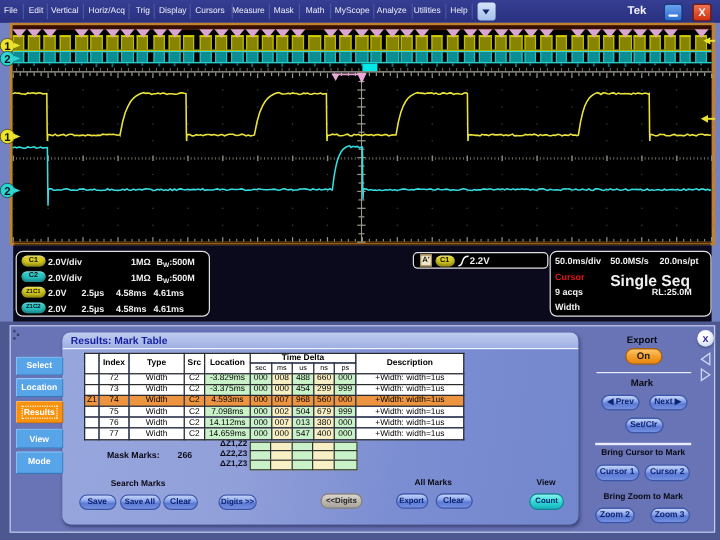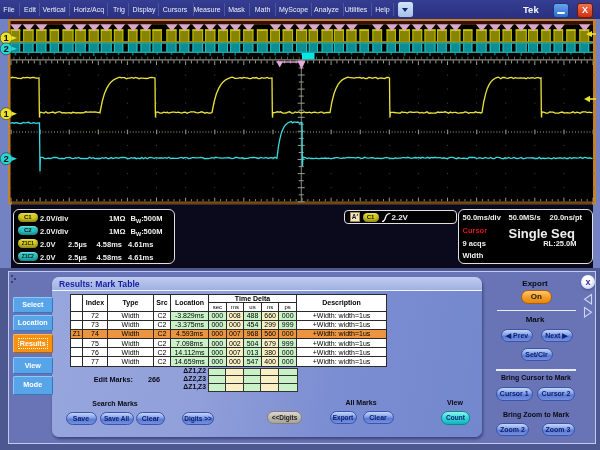--- a/index.html
+++ b/index.html
@@ -1412,21 +1412,21 @@
 <div style="position:absolute;left:225.2px;top:375.0px;width:17.6px;height:7.5px;background:#f8f0c4;border:0.5px solid #333"></div>
 <div style="position:absolute;left:242.8px;top:375.0px;width:17.6px;height:7.5px;background:#c9f2c9;border:0.5px solid #333"></div>
 <div style="position:absolute;left:260.4px;top:375.0px;width:17.6px;height:7.5px;background:#f8f0c4;border:0.5px solid #333"></div>
 <div style="position:absolute;left:278.0px;top:375.0px;width:17.6px;height:7.5px;background:#c9f2c9;border:0.5px solid #333"></div>
 <div style="position:absolute;left:207.6px;top:382.5px;width:17.6px;height:7.5px;background:#c9f2c9;border:0.5px solid #333"></div>
 <div style="position:absolute;left:225.2px;top:382.5px;width:17.6px;height:7.5px;background:#f8f0c4;border:0.5px solid #333"></div>
 <div style="position:absolute;left:242.8px;top:382.5px;width:17.6px;height:7.5px;background:#c9f2c9;border:0.5px solid #333"></div>
 <div style="position:absolute;left:260.4px;top:382.5px;width:17.6px;height:7.5px;background:#f8f0c4;border:0.5px solid #333"></div>
 <div style="position:absolute;left:278.0px;top:382.5px;width:17.6px;height:7.5px;background:#c9f2c9;border:0.5px solid #333"></div>
 
-<div style="position:absolute;left:60px;top:374.5px;width:73px;text-align:right;font-size:7.3px;font-weight:bold;color:#0a0a14">Edit Marks:</div>
+<div style="position:absolute;left:60px;top:374.5px;width:73px;text-align:right;font-size:7.3px;font-weight:bold;color:#0a0a14">Mask Marks:</div>
 <div style="position:absolute;left:148px;top:374.5px;font-size:7.3px;font-weight:bold;color:#0a0a14">266</div>
 <div style="position:absolute;left:146px;top:367.3px;width:60px;text-align:right;font-size:6.8px;font-weight:bold;color:#0a0a14">ΔZ1,Z2</div>
 <div style="position:absolute;left:146px;top:375px;width:60px;text-align:right;font-size:6.8px;font-weight:bold;color:#0a0a14">ΔZ2,Z3</div>
 <div style="position:absolute;left:146px;top:382.8px;width:60px;text-align:right;font-size:6.8px;font-weight:bold;color:#0a0a14">ΔZ1,Z3</div>
 <div style="position:absolute;left:80px;top:399.5px;width:70px;text-align:center;font-size:7px;font-weight:bold;color:#0a0a14">Search Marks</div>
 <div style="position:absolute;left:65.5px;top:411.5px;width:31px;height:13px;background:linear-gradient(180deg,#c6d6f8 0%,#8aa6ec 40%,#5c7ad4 60%,#7490e0 100%);border:1px solid #3a55a8;border-radius:7.5px;box-sizing:border-box;text-align:center;line-height:11px;font-size:7px;font-weight:bold;color:#0d2270">Save</div>
 <div style="position:absolute;left:99.5px;top:411.5px;width:34px;height:13px;background:linear-gradient(180deg,#c6d6f8 0%,#8aa6ec 40%,#5c7ad4 60%,#7490e0 100%);border:1px solid #3a55a8;border-radius:7.5px;box-sizing:border-box;text-align:center;line-height:11px;font-size:6.5px;font-weight:bold;color:#0d2270">Save All</div>
 <div style="position:absolute;left:136px;top:411.5px;width:29px;height:13px;background:linear-gradient(180deg,#c6d6f8 0%,#8aa6ec 40%,#5c7ad4 60%,#7490e0 100%);border:1px solid #3a55a8;border-radius:7.5px;box-sizing:border-box;text-align:center;line-height:11px;font-size:7px;font-weight:bold;color:#0d2270">Clear</div>
 <div style="position:absolute;left:182px;top:411.5px;width:32px;height:13px;background:linear-gradient(180deg,#c6d6f8 0%,#8aa6ec 40%,#5c7ad4 60%,#7490e0 100%);border:1px solid #3a55a8;border-radius:7.5px;box-sizing:border-box;text-align:center;line-height:11px;font-size:6.5px;font-weight:bold;color:#0d2270">Digits &gt;&gt;</div>
 <div style="position:absolute;left:267px;top:411px;width:35px;height:13px;background:linear-gradient(180deg,#dcd8d0 0%,#bcb8b0 55%,#a8a49c 100%);border:1px solid #888078;border-radius:7.5px;box-sizing:border-box;text-align:center;line-height:11px;font-size:6.5px;font-weight:bold;color:#222">&lt;&lt;Digits</div>

